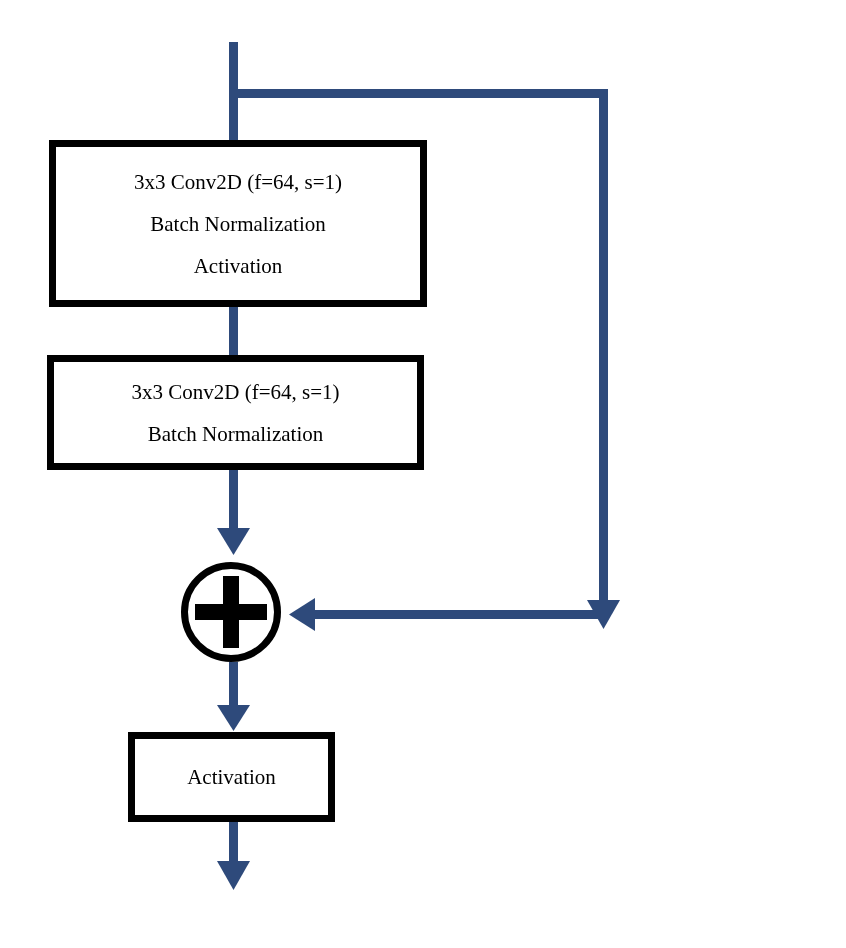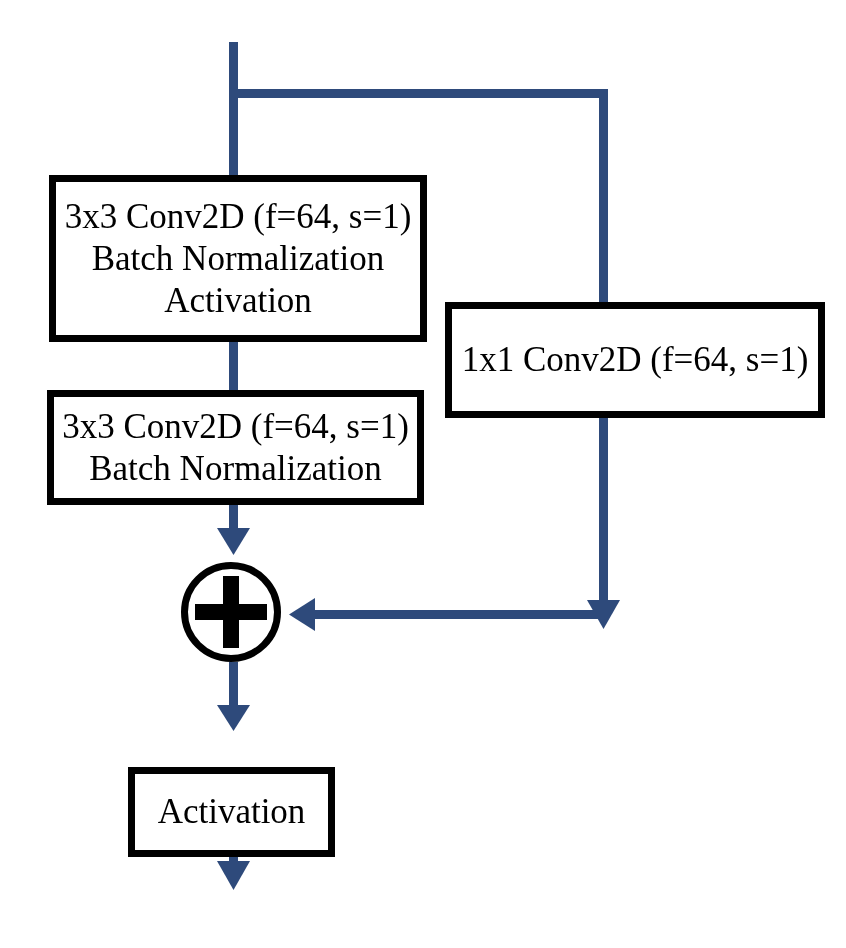--- a/index.html
+++ b/index.html
@@ -34,25 +34,24 @@
     position: absolute;
     box-sizing: border-box;
     background: var(--fill);
     border: 7px solid var(--border);
     display: flex;
     flex-direction: column;
     align-items: center;
     justify-content: center;
     z-index: 2;
     color: var(--text);
-    font-size: 35px;
+    font-size: 21px;
     line-height: 42px;
     text-align: center;
     white-space: nowrap;
-    margin-top: 35px;
   }
   .node-conv1 { left: 49px; top: 140px; width: 378px; height: 167px; }
   .node-conv2 { left: 47px; top: 355px; width: 377px; height: 115px; }
   .node-shortcut { left: 445px; top: 267px; width: 380px; height: 116px; }
   .node-activation { left: 128px; top: 732px; width: 207px; height: 90px; }
   .add-circle {
     position: absolute;
     box-sizing: border-box;
     left: 181px; top: 562px;
     width: 100px; height: 100px;
@@ -101,23 +100,20 @@
     <span>3x3 Conv2D (f=64, s=1)</span>
     <span>Batch Normalization</span>
     <span>Activation</span>
   </div>
 
   <div class="node node-conv2">
     <span>3x3 Conv2D (f=64, s=1)</span>
     <span>Batch Normalization</span>
   </div>
 
-  <div class="node node-shortcut">
-    <span>1x1 Conv2D (f=64, s=1)</span>
-  </div>
 
   <div class="add-circle">
     <span class="plus-bar plus-h"></span>
     <span class="plus-bar plus-v"></span>
   </div>
 
   <div class="node node-activation">
     <span>Activation</span>
   </div>
 

